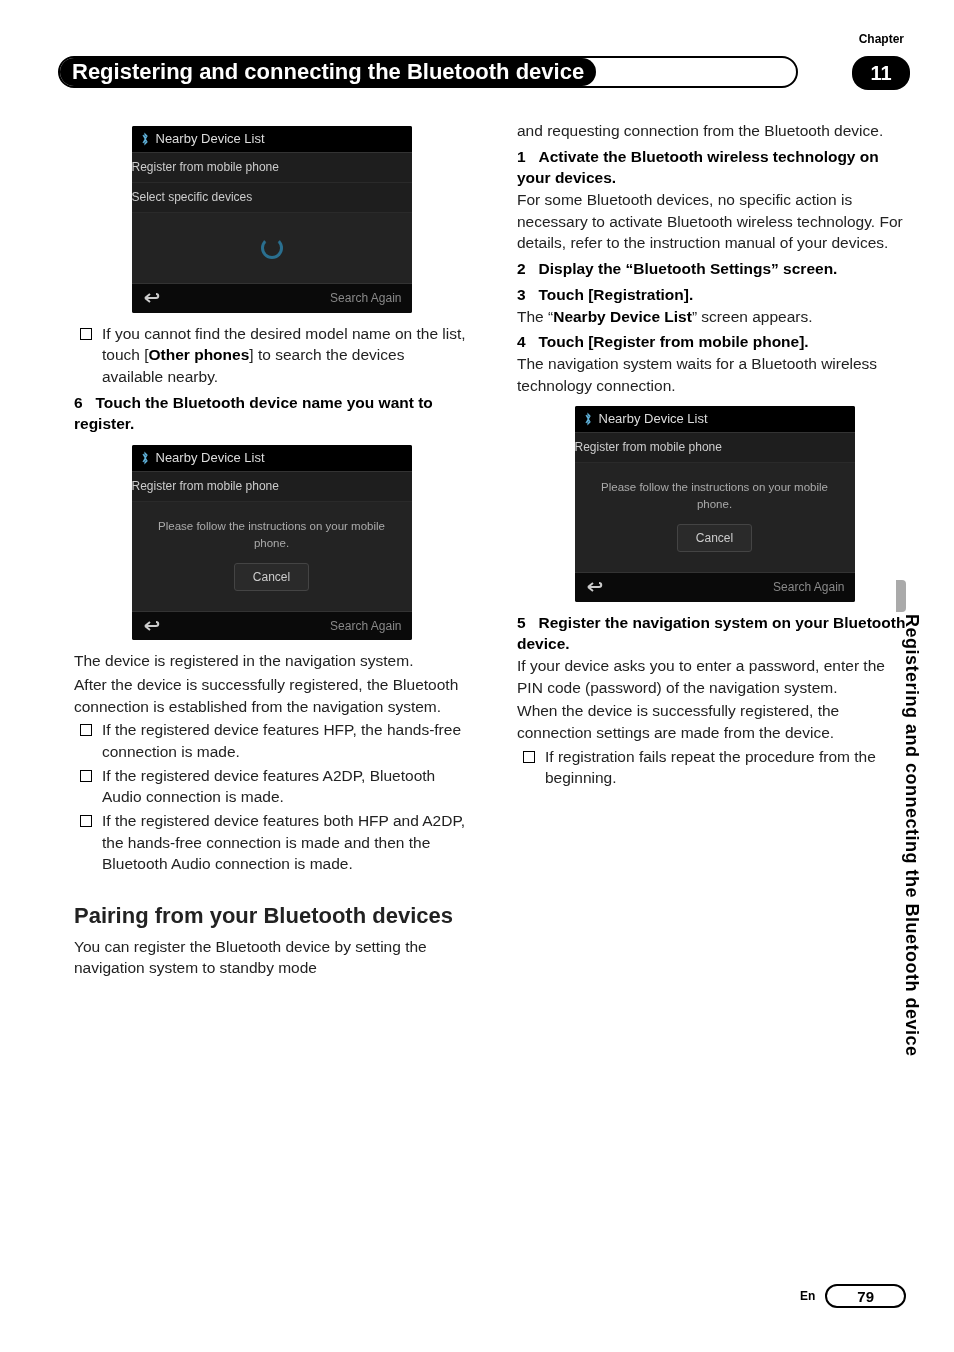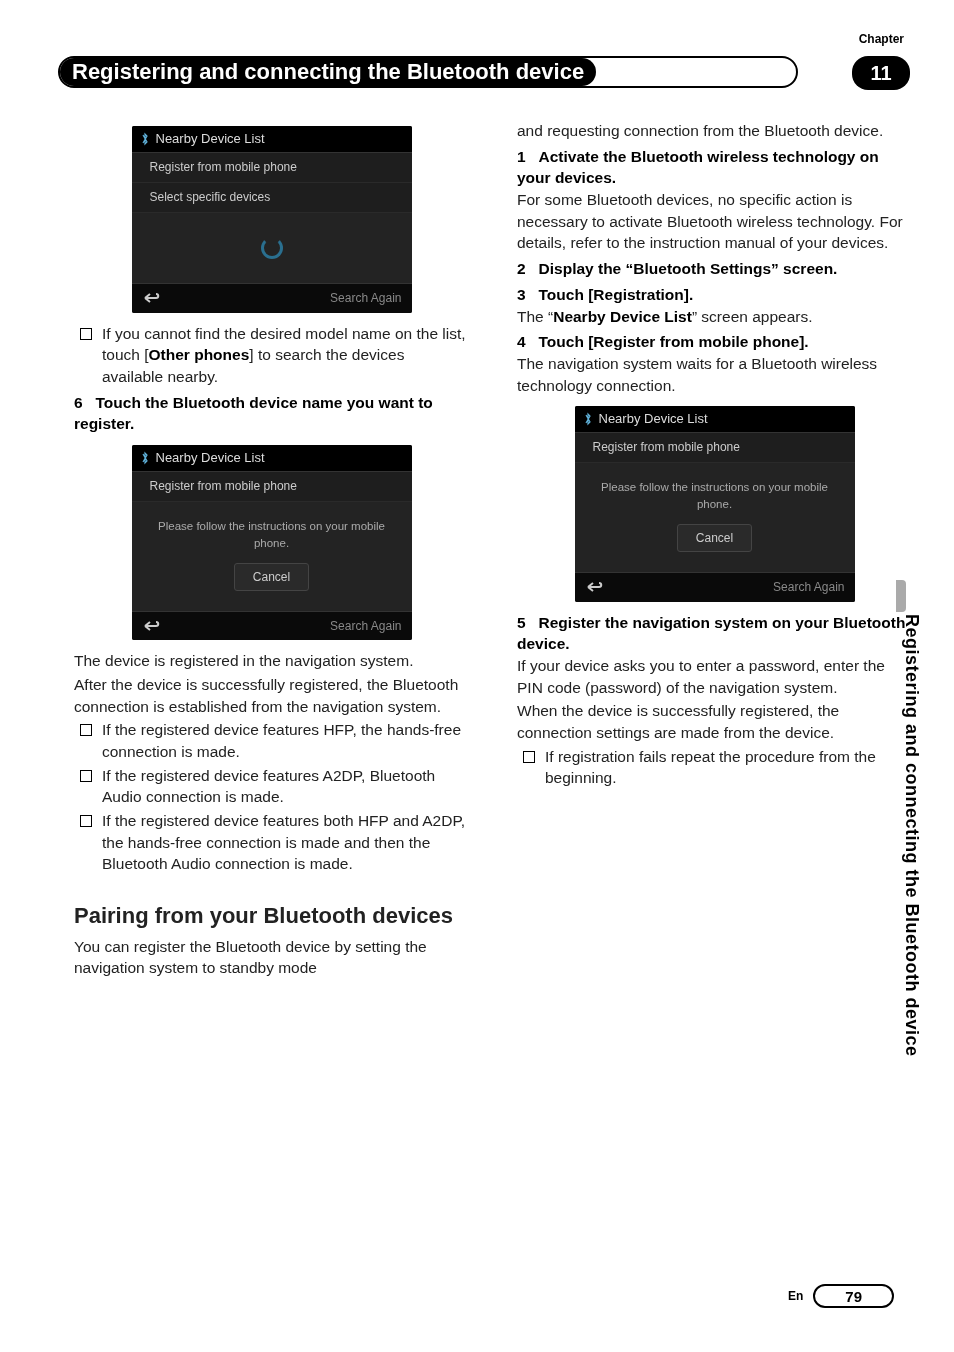--- a/index.html
+++ b/index.html
@@ -122,21 +122,21 @@
     display:flex;
     align-items:center;
     gap:6px;
   }
   .fig .bt-icon {
     width:10px;height:14px;
     display:inline-block;
   }
   .fig .bt-icon svg { width:10px; height:14px; }
   .fig-row {
-    padding: 6px 18px;
+    padding: 6px 0;
     border-bottom: 1px solid #2a2a2a;
     color: #ccc;
     font-size: 12px;
     background:#1e1e1e;
   }
   .fig-body {
     padding: 16px 12px;
     text-align: center;
     color:#aaa;
     font-size: 11.5px;
@@ -204,21 +204,21 @@
     writing-mode: vertical-rl;
     font-weight: 800;
     font-size: 18px;
     letter-spacing: 0.5px;
   }
 
   
   .footer {
     position: absolute;
     bottom: 44px;
-    right: 60px;
+    right: 48px;
     display: flex;
     align-items: center;
     gap: 10px;
   }
   .footer .lang {
     font-size: 12px;
     font-weight: bold;
   }
   .footer .page-badge {
     border: 2px solid #000;

